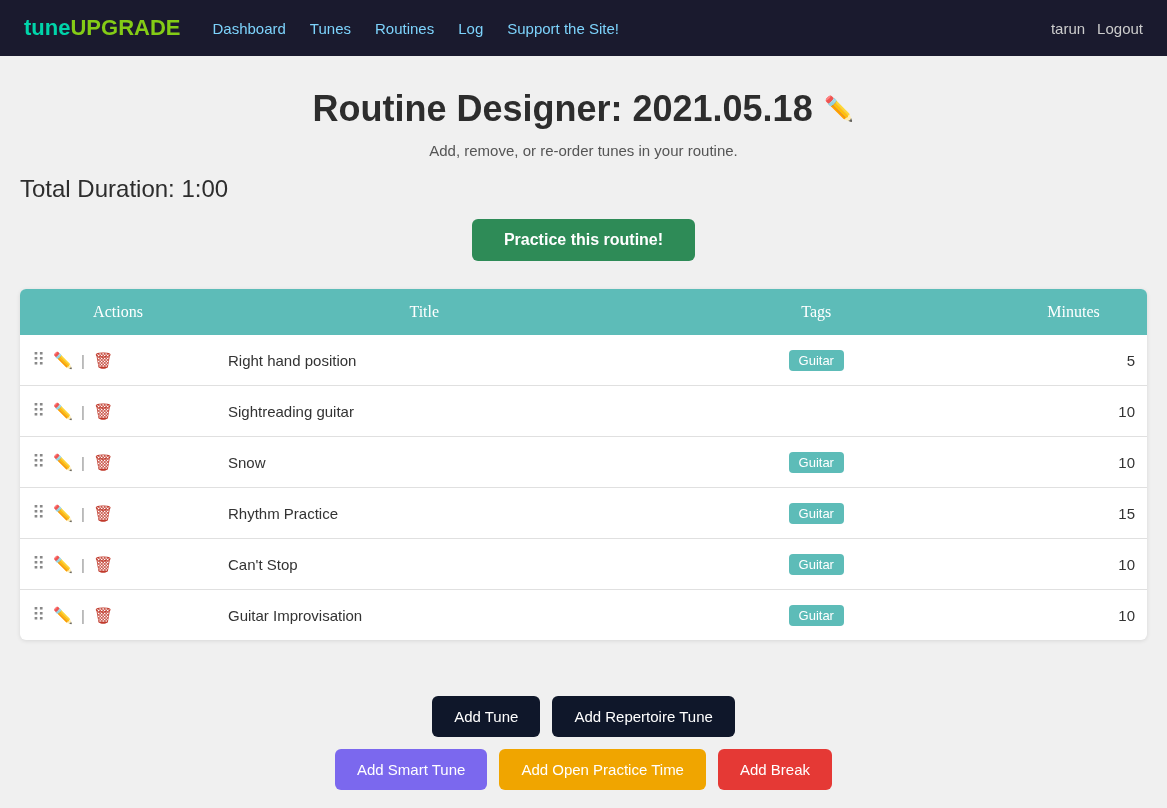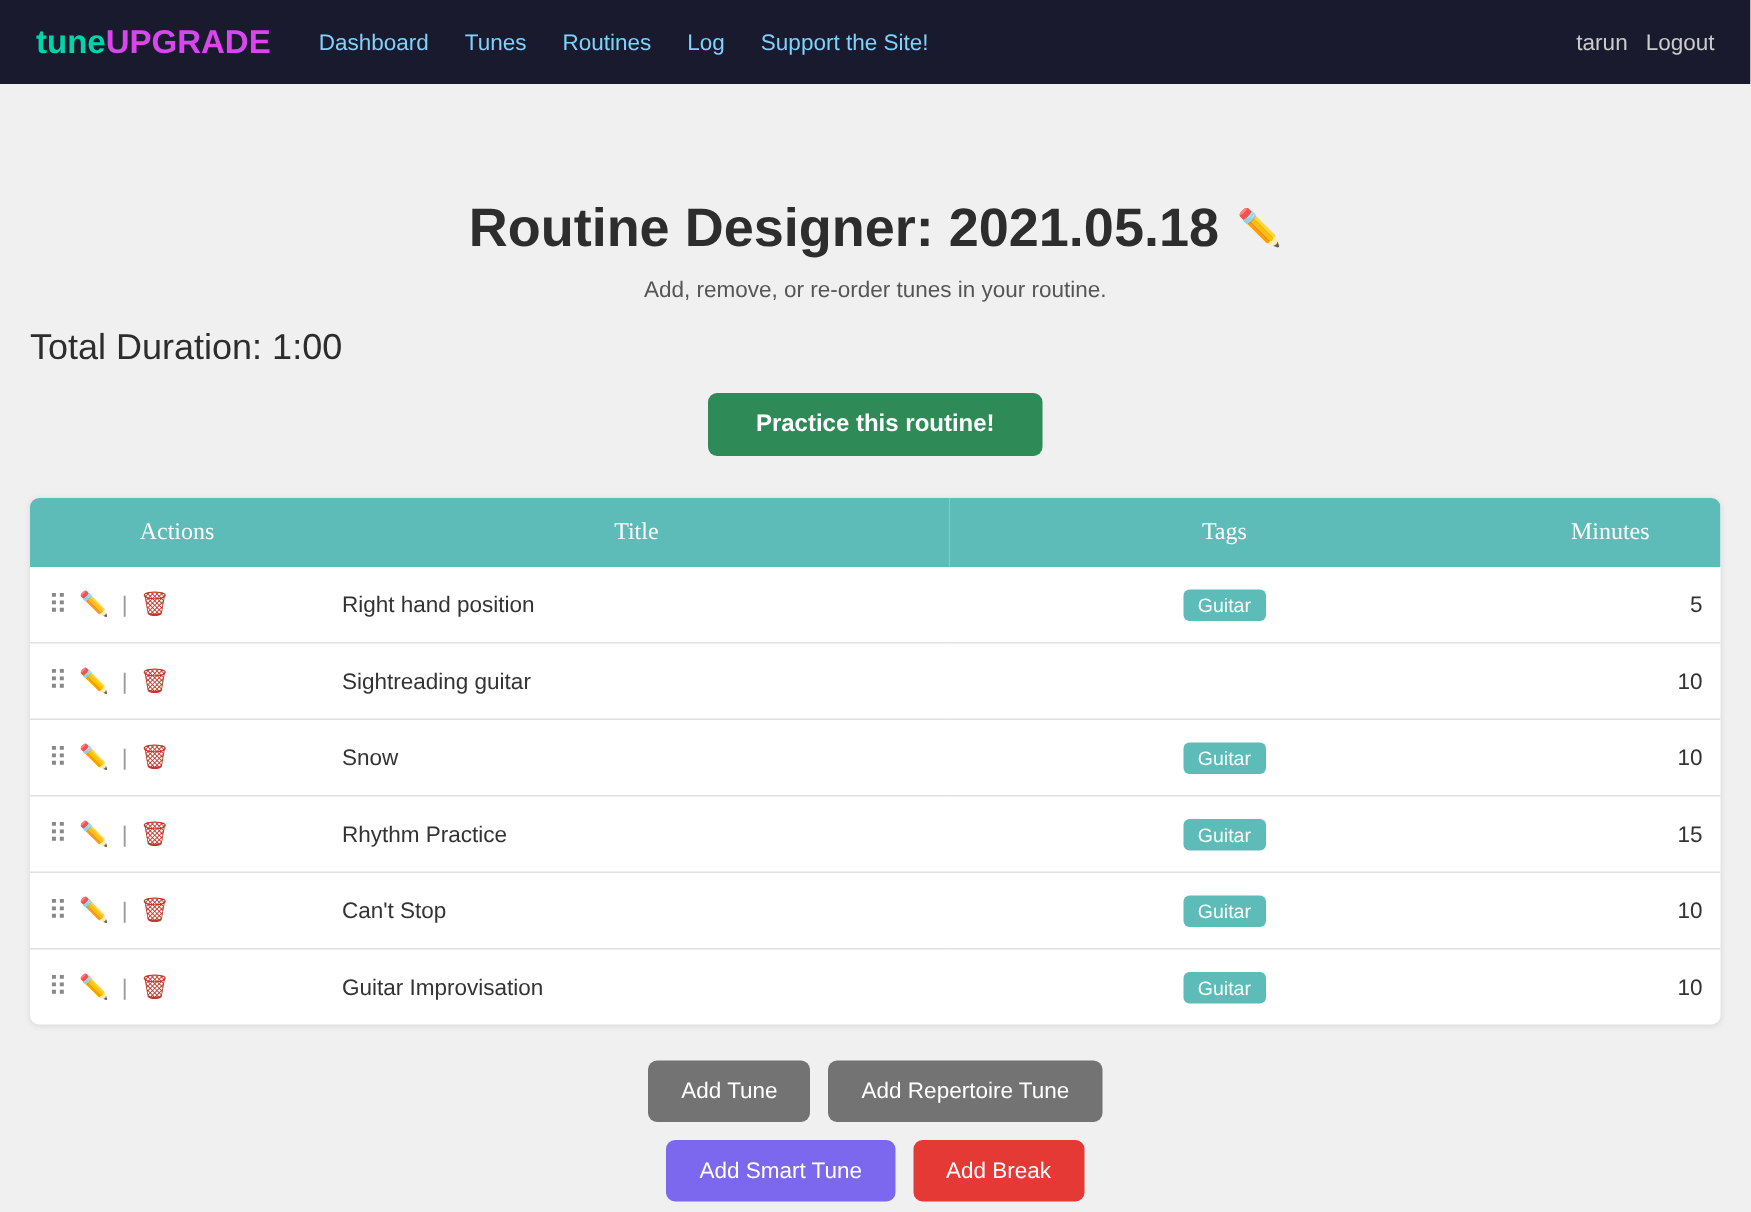--- a/index.html
+++ b/index.html
@@ -12,21 +12,21 @@
       align-items: center;
       padding: 0 24px;
       height: 56px;
     }
     .nav-logo {
       font-size: 22px;
       font-weight: bold;
       margin-right: 32px;
     }
     .nav-logo span.tune { color: #00d4aa; }
-    .nav-logo span.upgrade { color: #d946ef; }
+    .nav-logo span.upgrade { color: #84cc16; }
     .nav-links { display: flex; gap: 24px; flex: 1; }
     .nav-links a {
       color: #7dd3fc;
       text-decoration: none;
       font-size: 15px;
     }
     .nav-right { display: flex; gap: 12px; align-items: flex-end; }
     .nav-right span { color: #ccc; font-size: 15px; }
     .nav-right a { color: #ccc; text-decoration: none; font-size: 15px; }
 
@@ -40,21 +40,20 @@
     .page-title {
       text-align: center;
       font-size: 36px;
       color: #2d2d2d;
       font-weight: bold;
       margin-bottom: 12px;
       display: flex;
       align-items: center;
       justify-content: center;
       gap: 12px;
-      margin-top: 43px;
     }
     .edit-icon {
       color: #00b4d8;
       font-size: 24px;
       cursor: pointer;
     }
     .subtitle {
       text-align: center;
       color: #555;
       font-size: 15px;
@@ -161,21 +160,21 @@
       justify-content: center;
     }
     .btn {
       padding: 12px 22px;
       border: none;
       border-radius: 6px;
       font-size: 15px;
       cursor: pointer;
       font-weight: 500;
     }
-    .btn-teal { background: #737373; color: #fff; }
+    .btn-teal { background: #0f172a; color: #fff; margin-top: 32px; }
     .btn-purple { background: #7b68ee; color: #fff; }
     .btn-orange { background: #f0a500; color: #fff; }
     .btn-red { background: #e53935; color: #fff; }
   </style>
 </head>
 <body>
 
 <nav>
   <div class="nav-logo">
     <span class="tune">tune</span><span class="upgrade">UPGRADE</span>
@@ -281,16 +280,17 @@
       </tbody>
   </table>
 
   <div class="action-buttons">
     <div class="btn-row">
       <button class="btn btn-teal">Add Tune</button>
       <button class="btn btn-teal">Add Repertoire Tune</button>
     </div>
     <div class="btn-row">
       <button class="btn btn-purple">Add Smart Tune</button>
+      <button class="btn btn-orange">Add Open Practice Time</button>
       <button class="btn btn-red">Add Break</button>
     </div>
   </div>
 </main>
 
 </body></html>

